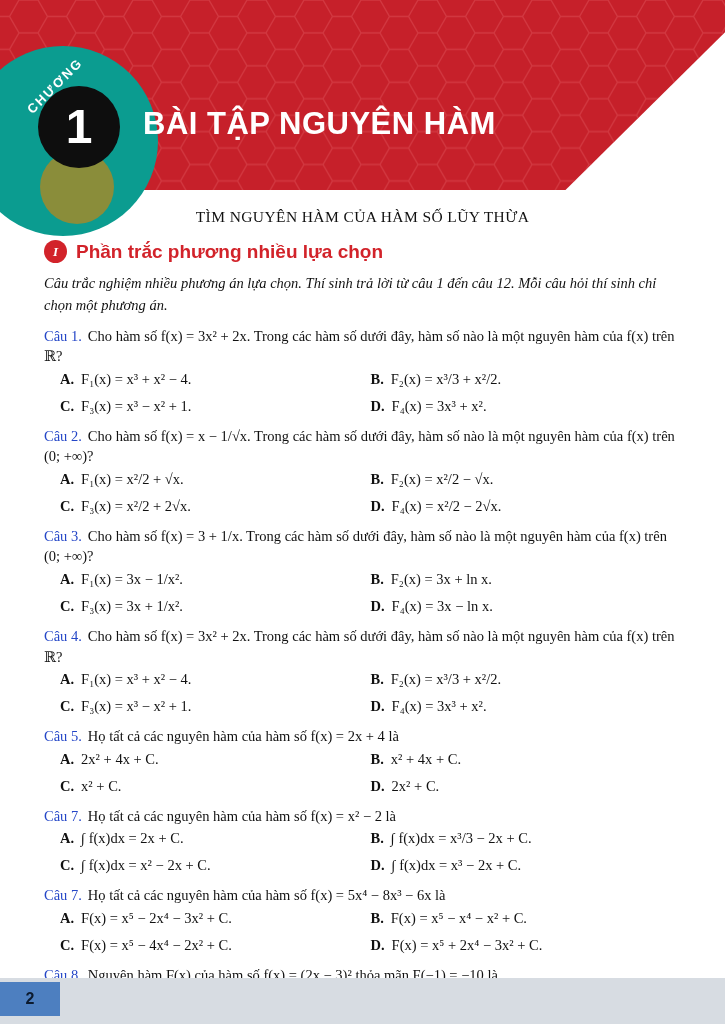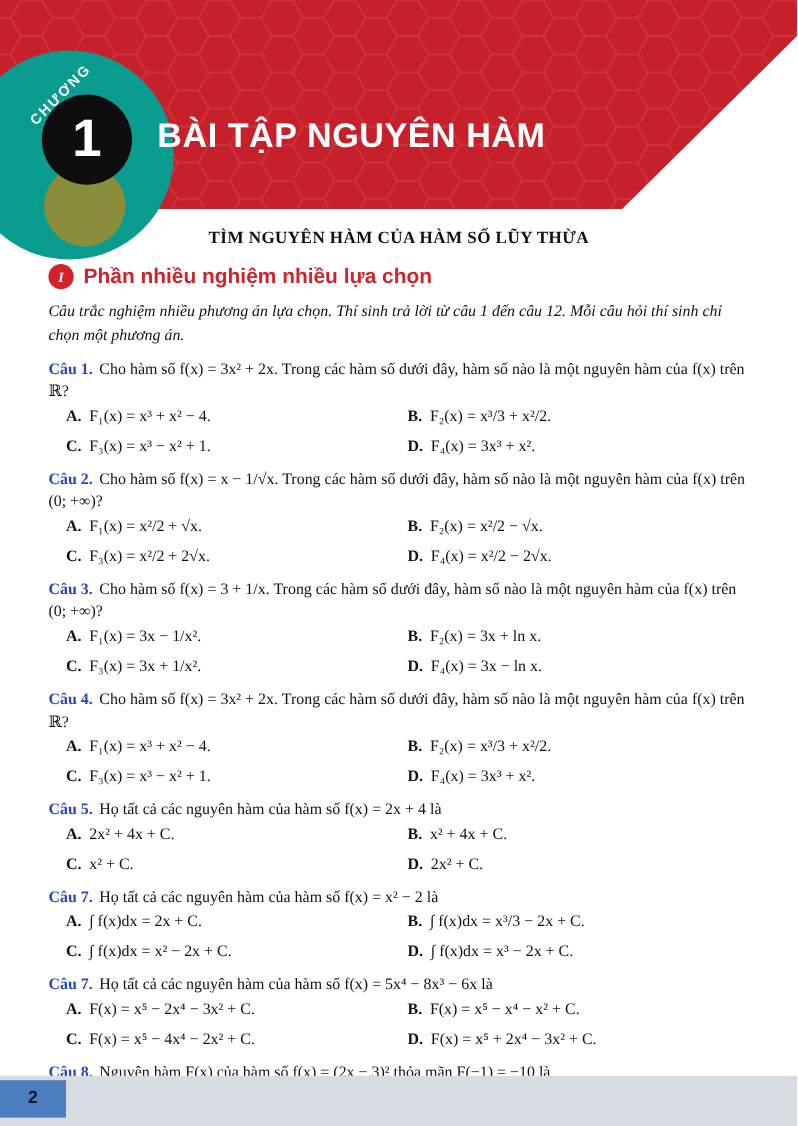--- a/index.html
+++ b/index.html
@@ -39,37 +39,37 @@
   .chapter-word {
     position:absolute; left:24px; top:106px; color:#ffffff; z-index:4;
     font-family:"Liberation Sans","DejaVu Sans",sans-serif;
     font-size:13px; font-weight:700; letter-spacing:2px;
     transform:rotate(-45deg); transform-origin:left top; white-space:nowrap;
   }
 
   
   .content { position:absolute; top:196px; left:0; width:725px; padding:0 44px; box-sizing:border-box; z-index:0; }
   .section-title {
-    margin:12px 0 14px; text-align:center; font-size:15.5px; font-weight:700; letter-spacing:.4px;
+    margin:12px 0 14px; text-align:center; font-size:15.5px; font-weight:400; letter-spacing:.4px;
   }
   .part-heading { display:flex; align-items:center; gap:9px; margin:0 0 10px; }
   .part-badge {
     width:23px; height:23px; border-radius:50%; background:#d2232a; color:#fff; flex:0 0 auto;
     display:flex; align-items:center; justify-content:center;
     font-style:italic; font-weight:700; font-size:13px;
   }
   .part-title {
     color:#d2232a; font-family:"Liberation Sans","DejaVu Sans",sans-serif;
     font-size:19px; font-weight:700;
   }
   .intro { margin:0 0 4px; font-style:italic; font-size:14.5px; line-height:1.5; }
 
   .question { margin-top:9px; }
   .q-text { margin:0; font-size:14.5px; line-height:1.42; }
-  .q-label { color:#2446c7; font-weight:700; margin-right:6px; }
+  .q-label { color:#2446c7; font-weight:400; margin-right:6px; }
   .options {
     display:grid; grid-template-columns:1fr 1fr; margin-top:2px; row-gap:6px; padding-left:16px;
   }
   .option { font-size:14.5px; line-height:1.45; }
   .opt-letter { font-weight:700; margin-right:7px; }
 
   
   .footer { position:absolute; left:0; bottom:0; width:725px; height:46px; background:#d7dce2; z-index:5; }
   .page-num-box {
     position:absolute; left:0; top:4px; width:60px; height:34px; background:#4d7fc0;
@@ -105,21 +105,21 @@
     </div>
     <div class="chapter-word">CHƯƠNG</div>
   </header>
 
   <main class="content">
 
     <h2 class="section-title">TÌM NGUYÊN HÀM CỦA HÀM SỐ LŨY THỪA</h2>
 
     <div class="part-heading">
       <span class="part-badge">I</span>
-      <span class="part-title">Phần nhiều nghiệm nhiều lựa chọn</span>
+      <span class="part-title">Phần trắc phương nhiều lựa chọn</span>
     </div>
 
     <p class="intro">Câu trắc nghiệm nhiều phương án lựa chọn. Thí sinh trả lời từ câu 1 đến câu 12. Mỗi câu hỏi thí sinh chỉ chọn một phương án.</p>
 
     <div class="question">
       <p class="q-text">
         <span class="q-label">Câu 1.</span><span>Cho hàm số f(x) = 3x² + 2x. Trong các hàm số dưới đây, hàm số nào là một nguyên hàm của f(x) trên ℝ?</span>
       </p>
       <div class="options">
         <div class="option"><span class="opt-letter">A.</span><span>F₁(x) = x³ + x² − 4.</span></div>

